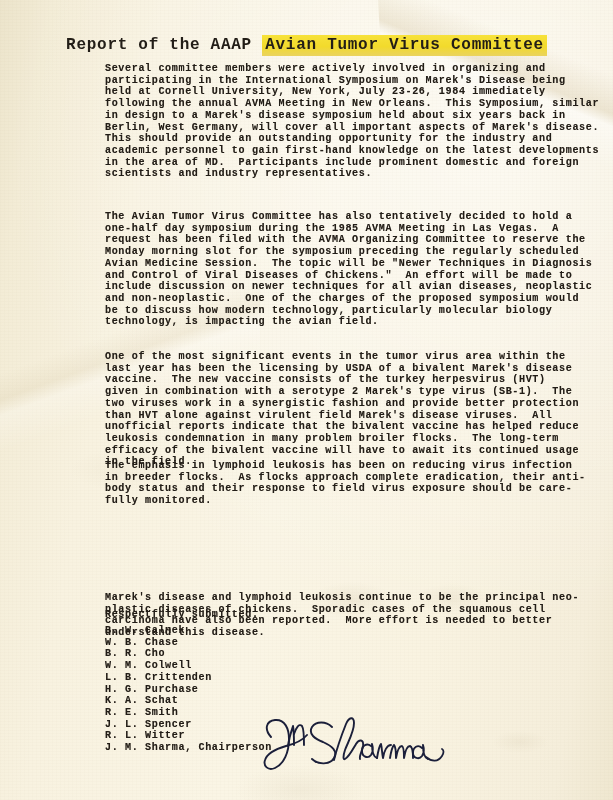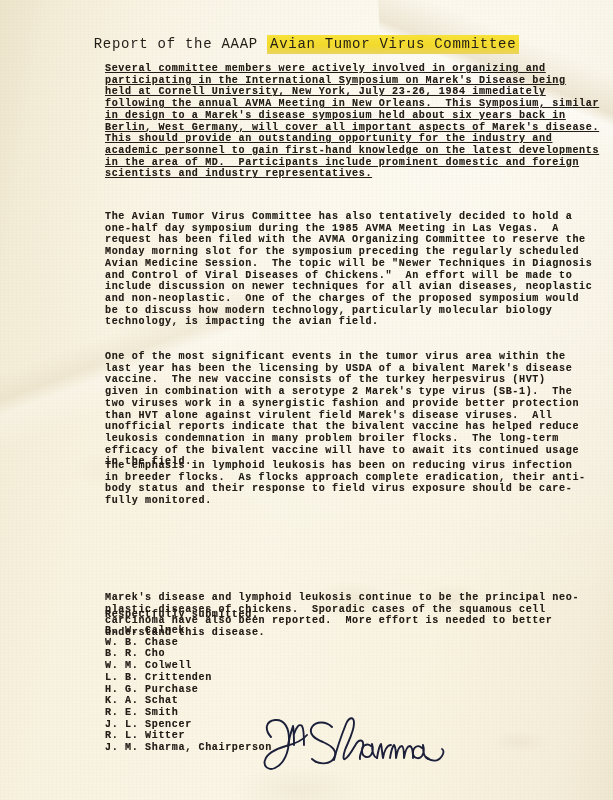--- a/index.html
+++ b/index.html
@@ -86,23 +86,23 @@
     color: #221d17;
     font-family: "Liberation Mono", "DejaVu Sans Mono", monospace;
   }
 
   .title-line {
     position: absolute;
     top: 36px;
     left: 0;
     width: 613px;
     text-align: center;
-    font-size: 14px;
+    font-size: 16px;
     letter-spacing: 0.72px;
-    font-weight: normal;
+    font-weight: bold;
     white-space: pre;
   }
   .hl {
     background: linear-gradient(180deg, #f7e23a 0%, #f2da2c 55%, #ead35f 100%);
     padding: 1px 3px 2px 3px;
     box-decoration-break: clone;
     -webkit-box-decoration-break: clone;
   }
 
   .body-block {
@@ -146,21 +146,21 @@
 
   <div id="grain"></div>
   <div id="crease"></div>
   <div id="crease2"></div>
   <div id="smudges"></div>
 
   <div id="typescript">
 
     <div class="title-line"><span>Report of the AAAP </span><span class="hl">Avian Tumor Virus Committee</span></div>
 
-    <div class="body-block" style="top:63px;text-decoration:underline;">Several committee members were actively involved in organizing and
+    <div class="body-block" style="top:63px;">Several committee members were actively involved in organizing and
 participating in the International Symposium on Marek's Disease being
 held at Cornell University, New York, July 23-26, 1984 immediately
 following the annual AVMA Meeting in New Orleans.  This Symposium, similar
 in design to a Marek's disease symposium held about six years back in
 Berlin, West Germany, will cover all important aspects of Marek's disease.
 This should provide an outstanding opportunity for the industry and
 academic personnel to gain first-hand knowledge on the latest developments
 in the area of MD.  Participants include prominent domestic and foreign
 scientists and industry representatives.</div>
 

